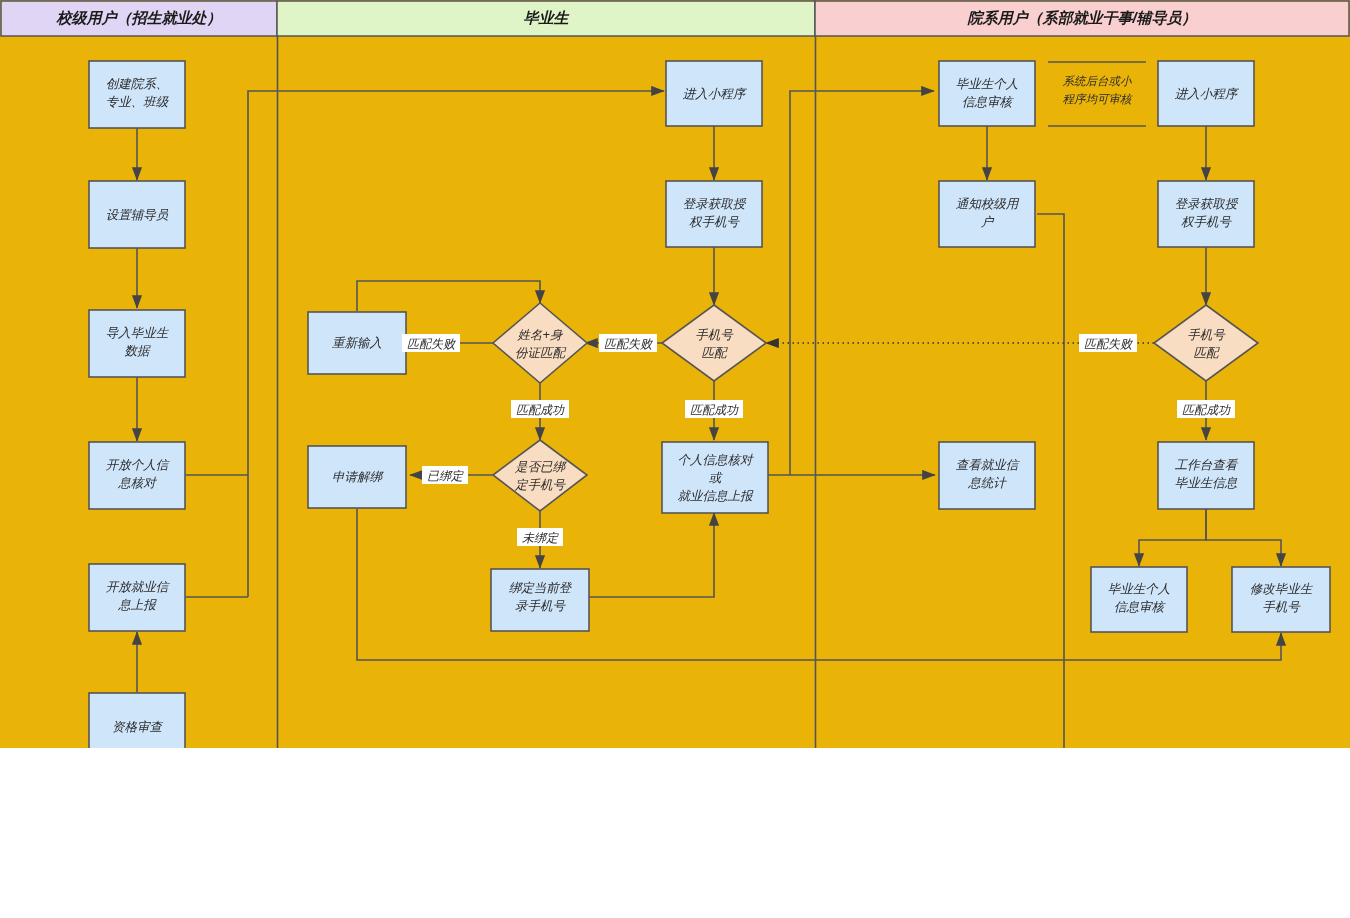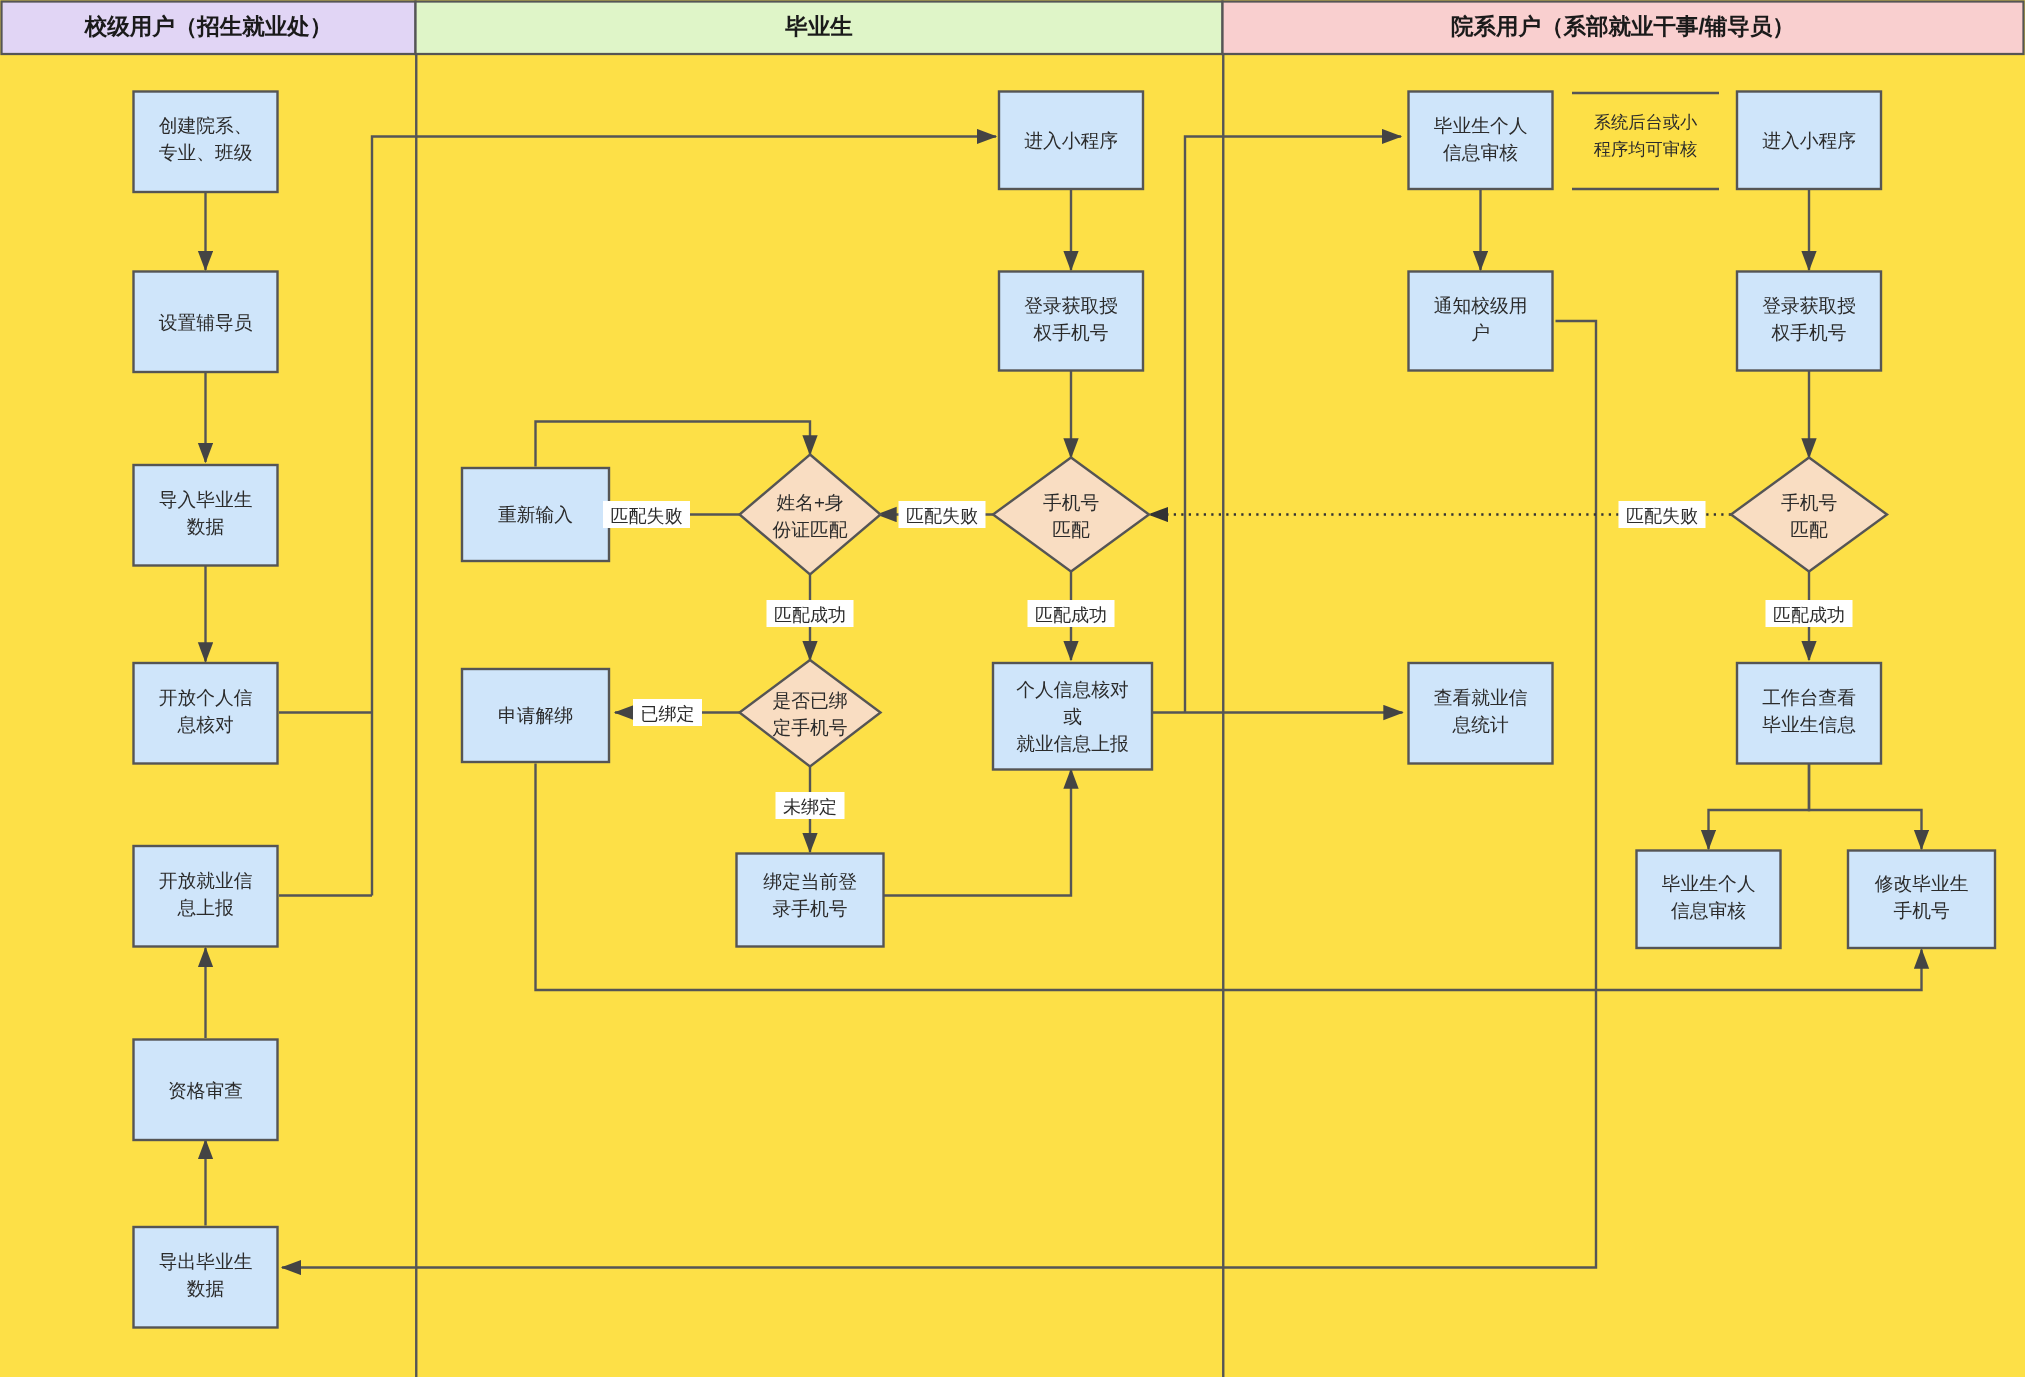--- a/index.html
+++ b/index.html
@@ -1,17 +1,17 @@
 <!DOCTYPE html>
 <html><head>
 <meta charset="utf-8">
 <style>
   html,body{margin:0;padding:0;background:#ffffff;}
   body{font-family:"Liberation Sans","DejaVu Sans",sans-serif;}
-  #canvas{position:relative;width:1350px;height:918px;background:#fde047;overflow:hidden;}
+  #canvas{position:relative;width:1350px;height:748px;background:#eab308;overflow:hidden;font-style:italic;}
   svg{position:absolute;top:0;left:0;width:1350px;height:918px;}
   .lane-title{font-size:15px;font-weight:bold;fill:#1a1a1a;text-anchor:middle;dominant-baseline:middle;}
   .node-text{font-size:12.5px;fill:#2b2b2b;text-anchor:middle;}
   .edge-text{font-size:12px;fill:#2b2b2b;text-anchor:middle;}
   .note-text{font-size:11.5px;fill:#2b2b2b;text-anchor:middle;}
   .shape{stroke:#555555;stroke-width:1.6;}
   .conn{stroke:#555555;stroke-width:1.6;fill:none;}
   .conn-dot{stroke:#333333;stroke-width:1.6;fill:none;stroke-dasharray:1.5 3.5;}
 </style>
 </head>

